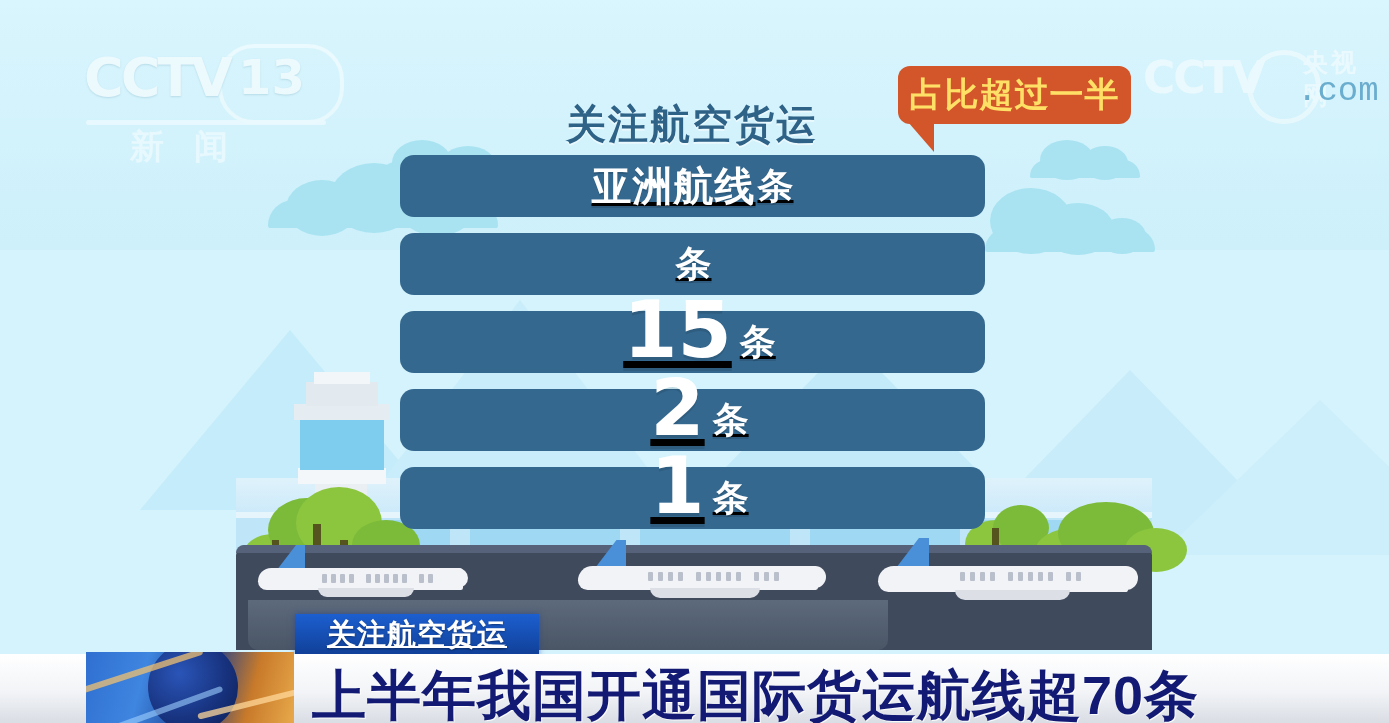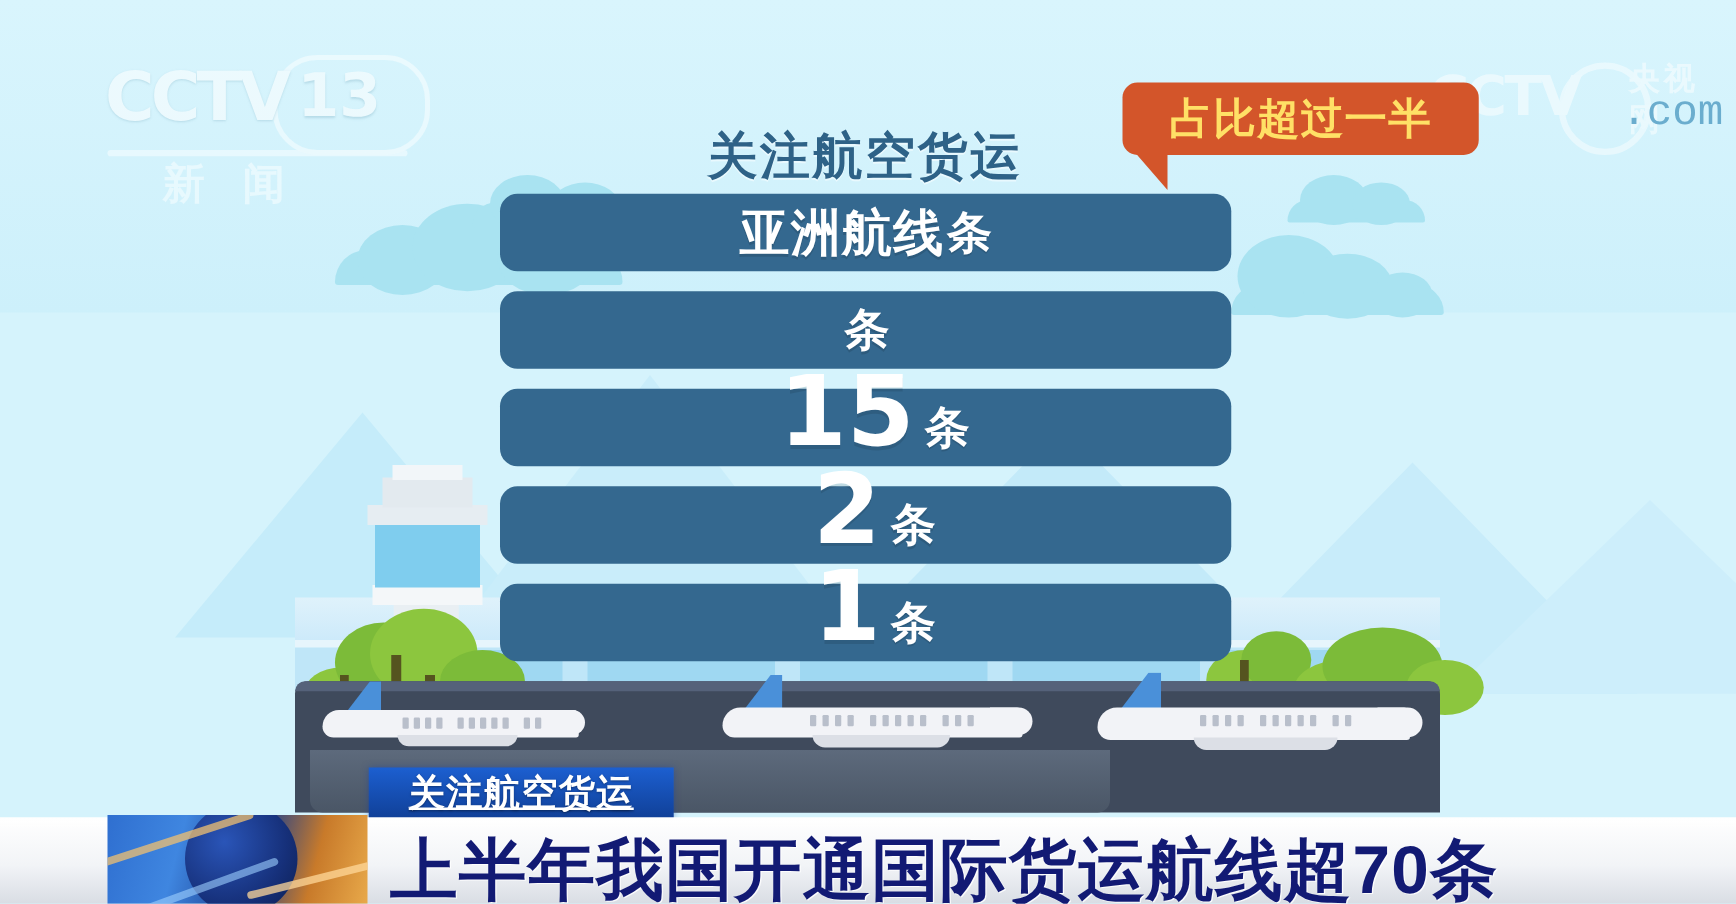--- a/index.html
+++ b/index.html
@@ -46,35 +46,35 @@
   .plane-fin{position:absolute;background:#4a90d9;}
   .plane-wing{position:absolute;background:#dcdfe6;}
   .plane-win{position:absolute;background:#b9bfcb;width:5px;height:9px;border-radius:1px;}
 
   
   .bars{position:absolute;left:400px;top:155px;width:590px;}
   .barrow{position:relative;height:62px;margin-bottom:16px;}
   .bar{position:absolute;left:0;top:0;width:585px;height:62px;
        background:#34688f;border-radius:14px;}
   .barline{position:absolute;left:0;top:0;width:585px;height:62px;
-           display:flex;align-items:center;justify-content:center;}
+           display:flex;align-items:center;justify-content:center;text-decoration:underline;}
   .b-label{color:#ffffff;font-size:40px;font-weight:bold;letter-spacing:1px;
            text-shadow:0 2px 0 rgba(0,0,0,.12);white-space:nowrap;}
   .b-num{color:#ffffff;font-size:78px;font-weight:bold;line-height:62px;
          margin:0 6px 0 14px;position:relative;top:-12px;
          text-shadow:0 3px 0 rgba(0,0,0,.10);font-family:"DejaVu Sans",sans-serif;}
   .b-unit{color:#ffffff;font-size:36px;font-weight:bold;margin-left:2px;
           text-shadow:0 2px 0 rgba(0,0,0,.12);}
 
   
   .section-title{position:absolute;left:566px;top:97px;font-size:40px;font-weight:bold;
                  color:#2e6287;letter-spacing:2px;text-shadow:0 2px 0 rgba(255,255,255,.5);}
 
   
-  .callout{position:absolute;left:898px;top:66px;width:285px;height:58px;
+  .callout{position:absolute;left:898px;top:66px;width:233px;height:58px;
            background:#d3552a;border-radius:12px;display:flex;align-items:center;justify-content:center;}
   .callout-text{color:#ffe066;font-size:34px;font-weight:bold;letter-spacing:1px;}
   .callout-tail{position:absolute;left:908px;top:122px;width:0;height:0;
                 border-style:solid;border-width:30px 0 0 26px;
                 border-color:#d3552a transparent transparent transparent;}
 
   
   .logo{position:absolute;left:80px;top:44px;width:265px;height:105px;opacity:.55;}
   .logo-cctv{position:absolute;left:4px;top:2px;font-size:54px;font-weight:bold;
              color:#ffffff;letter-spacing:-3px;text-shadow:0 1px 2px rgba(120,170,190,.6);

